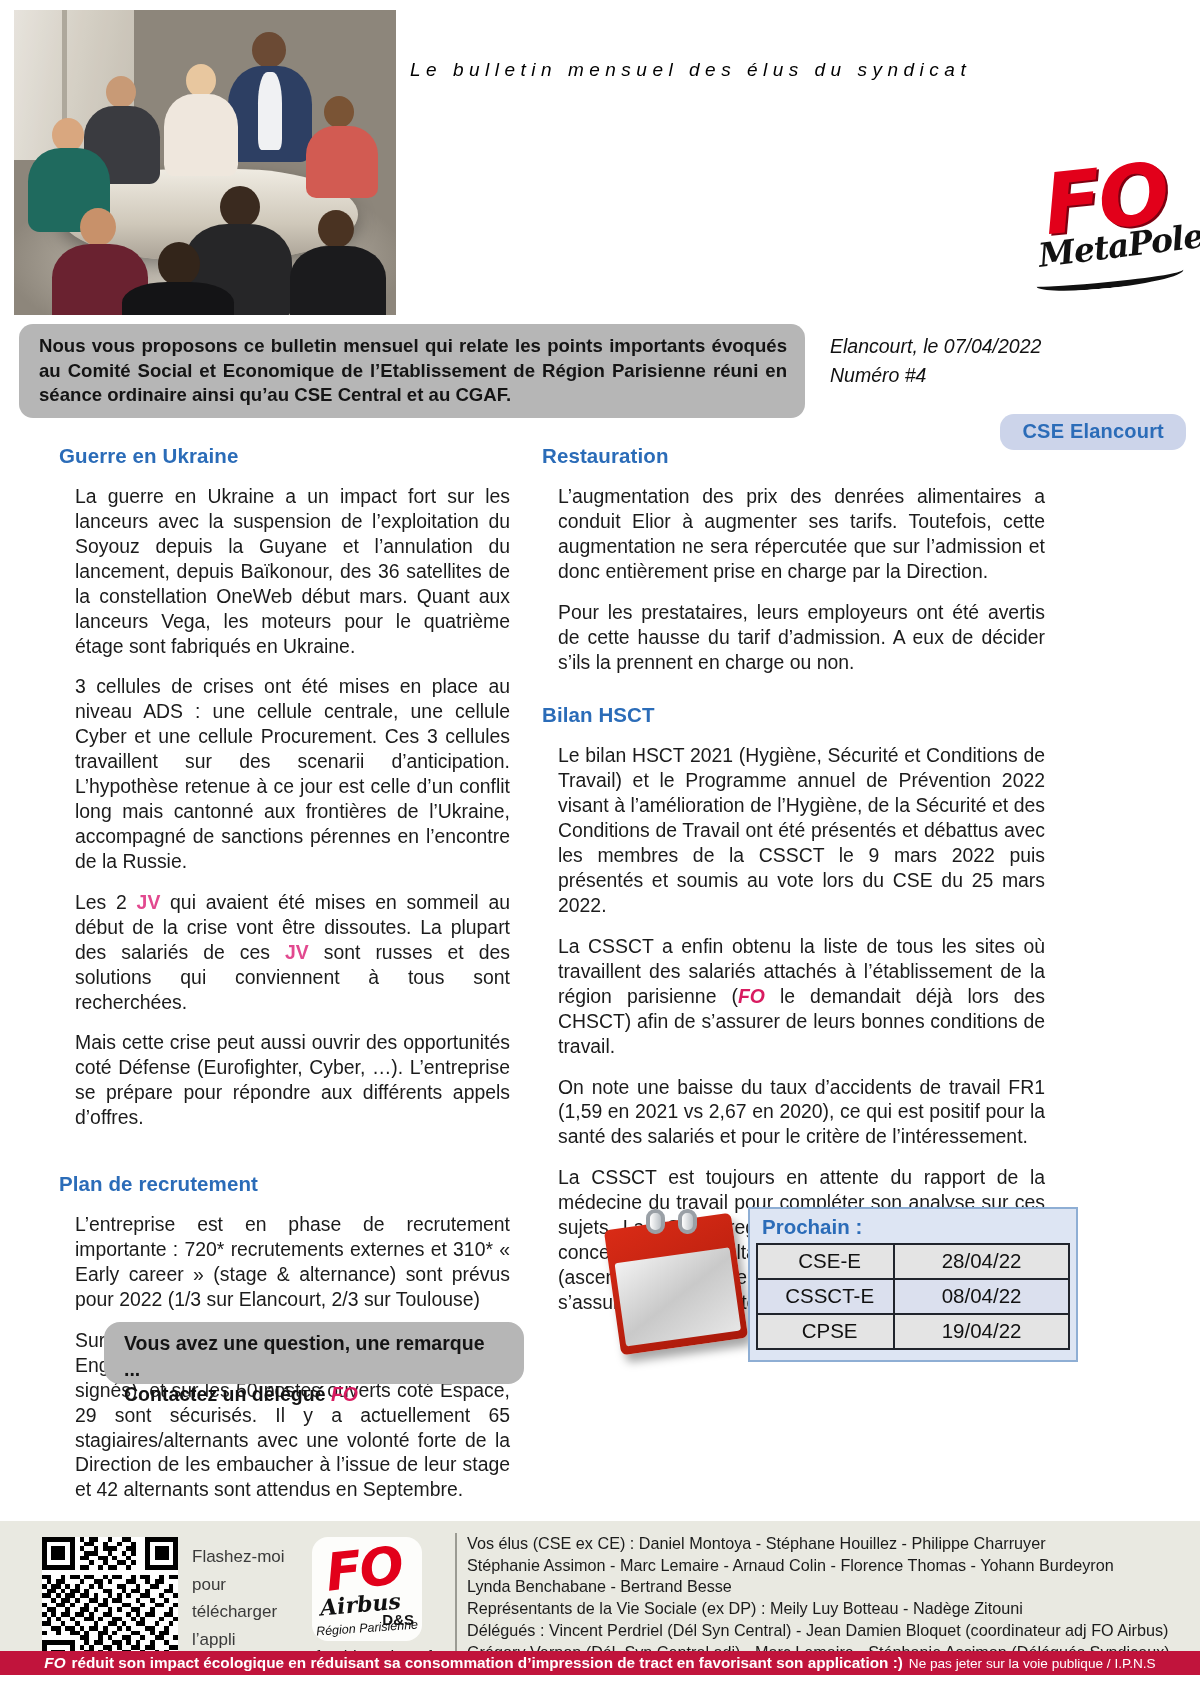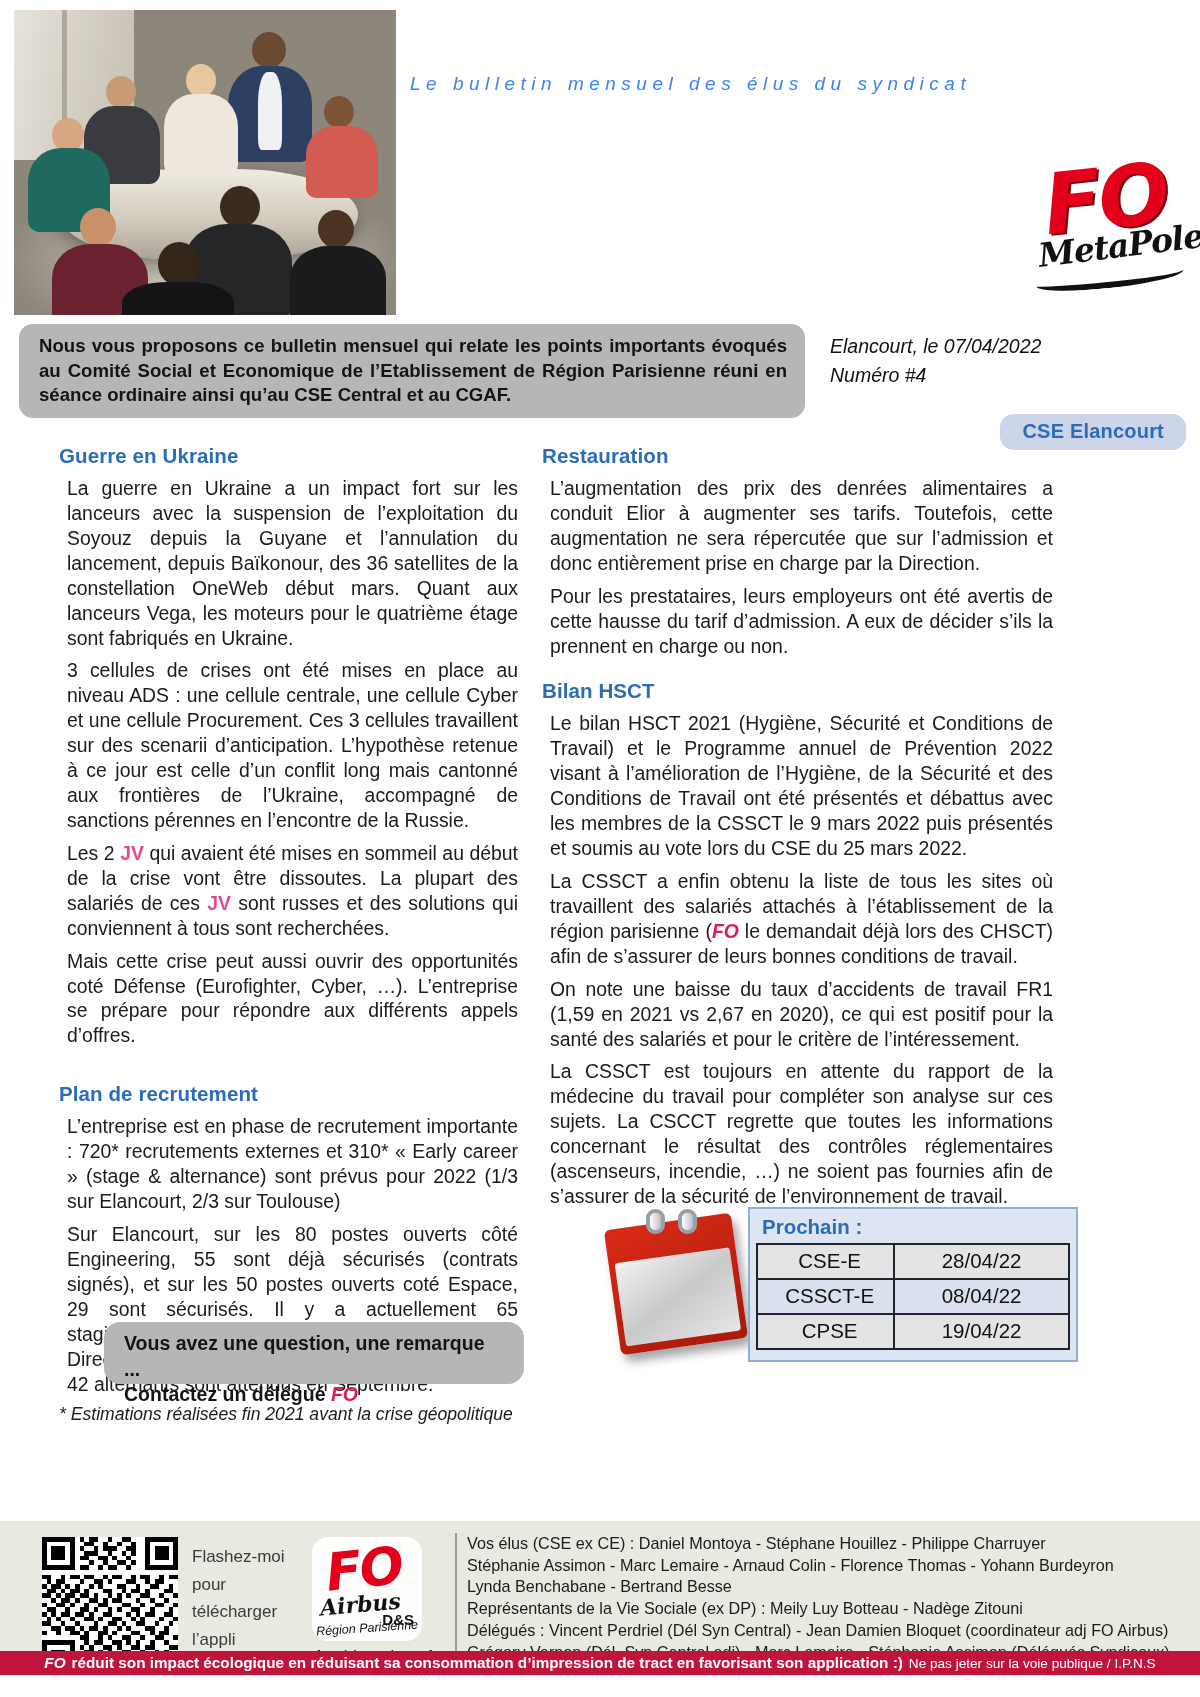--- a/index.html
+++ b/index.html
@@ -53,26 +53,26 @@
     font-family: "DejaVu Sans", sans-serif;
     font-size: 131px;
     font-weight: 400;
     letter-spacing: 1px;
     line-height: 1;
     color: transparent;
     -webkit-text-stroke: 2.2px #111;
     text-stroke: 2.2px #111;
   }
   .tagline {
-    margin-top: 28px;
+    margin-top: 14px;
     font-family: "Liberation Sans", sans-serif;
     font-style: italic;
     font-size: 19px;
     letter-spacing: 5.5px;
-    color: #3b82f6;
+    color: #000000;
     white-space: nowrap;
   }
 
   .folog { position:absolute; right: 14px; top: 150px; width: 150px; height: 140px; }
   .folog .fo {
     position:absolute; left: 8px; top: 0px;
     font-family:"DejaVu Sans", sans-serif;
     font-size: 84px; font-weight: 800; font-style: italic;
     color:#e2001a; letter-spacing:-3px;
     transform: rotate(-6deg);
@@ -125,21 +125,21 @@
   .col { width: 499px; }
   .col.left { padding-left: 45px; width: 512px; }
   .col.right { width: 519px; }
 
   h2.sec {
     color:#2b6cb8; font-size: 20.5px; font-weight: 800;
     margin: 0 0 1px 0; letter-spacing: .1px;
   }
   p.txt {
     font-size: 19.4px; line-height: 1.285; color:#1b1b1b;
-    text-align: justify; margin: 8px;
+    text-align: justify; margin: 16px;
     hyphens: manual;
   }
   .jv { color:#e2498f; font-weight:600; }
   .foi { color:#d81b60; font-weight:800; font-style:italic; }
   .foi2 { color:#d81b60; font-weight:800; font-style:italic; }
   .footnote {
     font-style: italic; font-size: 17.6px; color:#1b1b1b; margin-top: 2px;
   }
   .gap { height: 26px; }
   .gap-s { height: 13px; }

